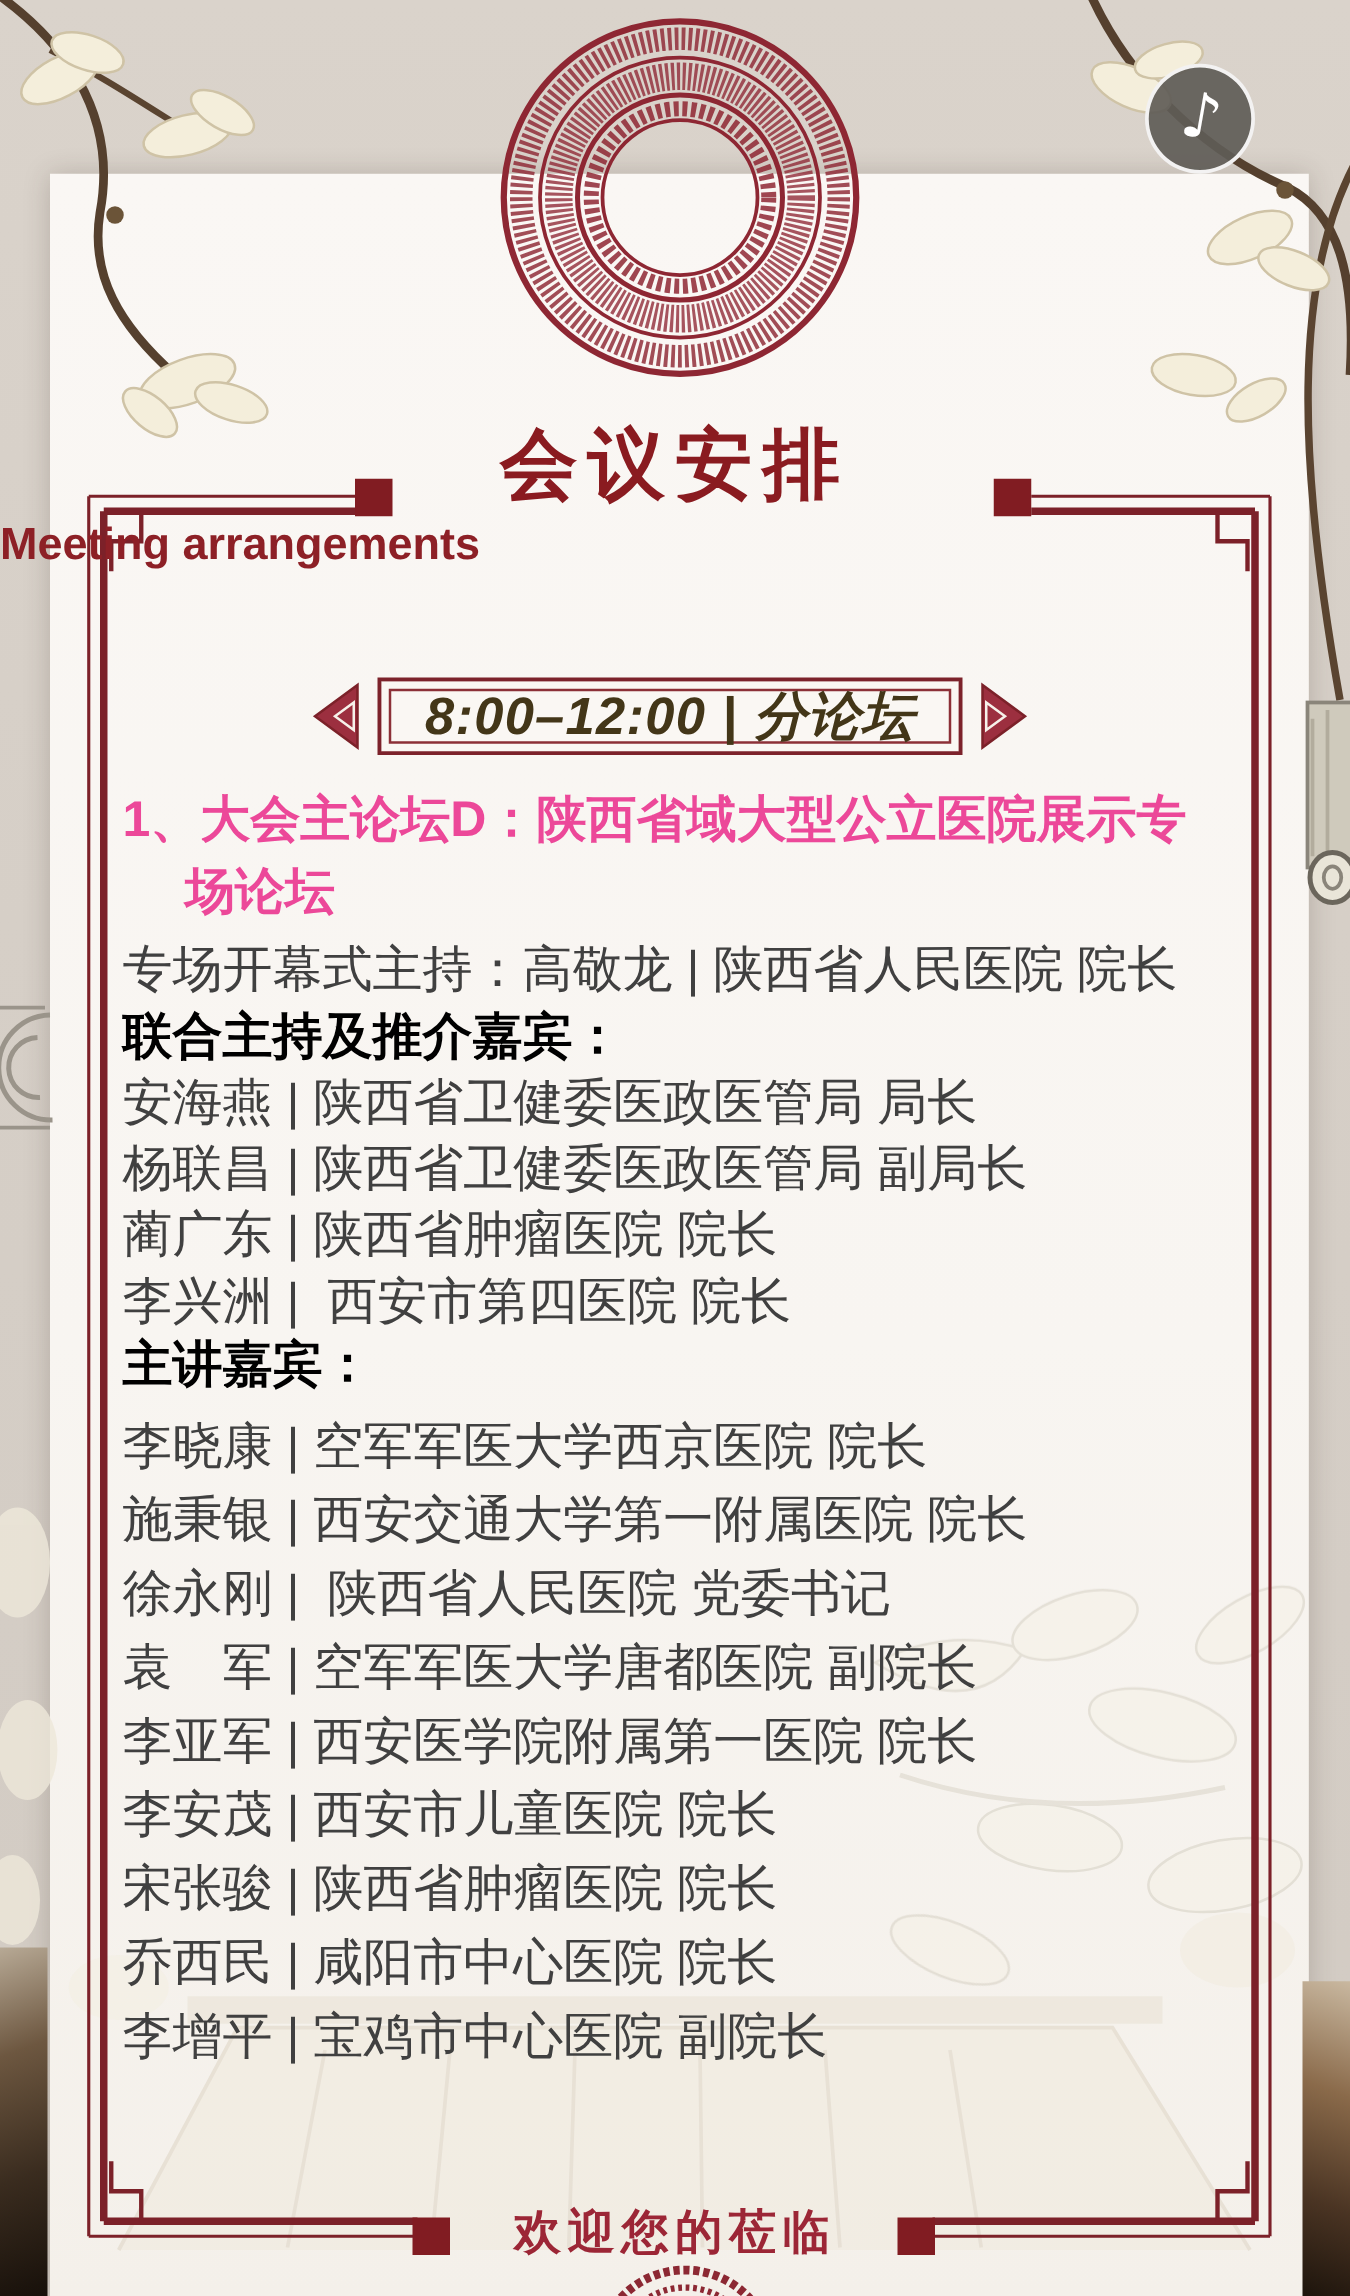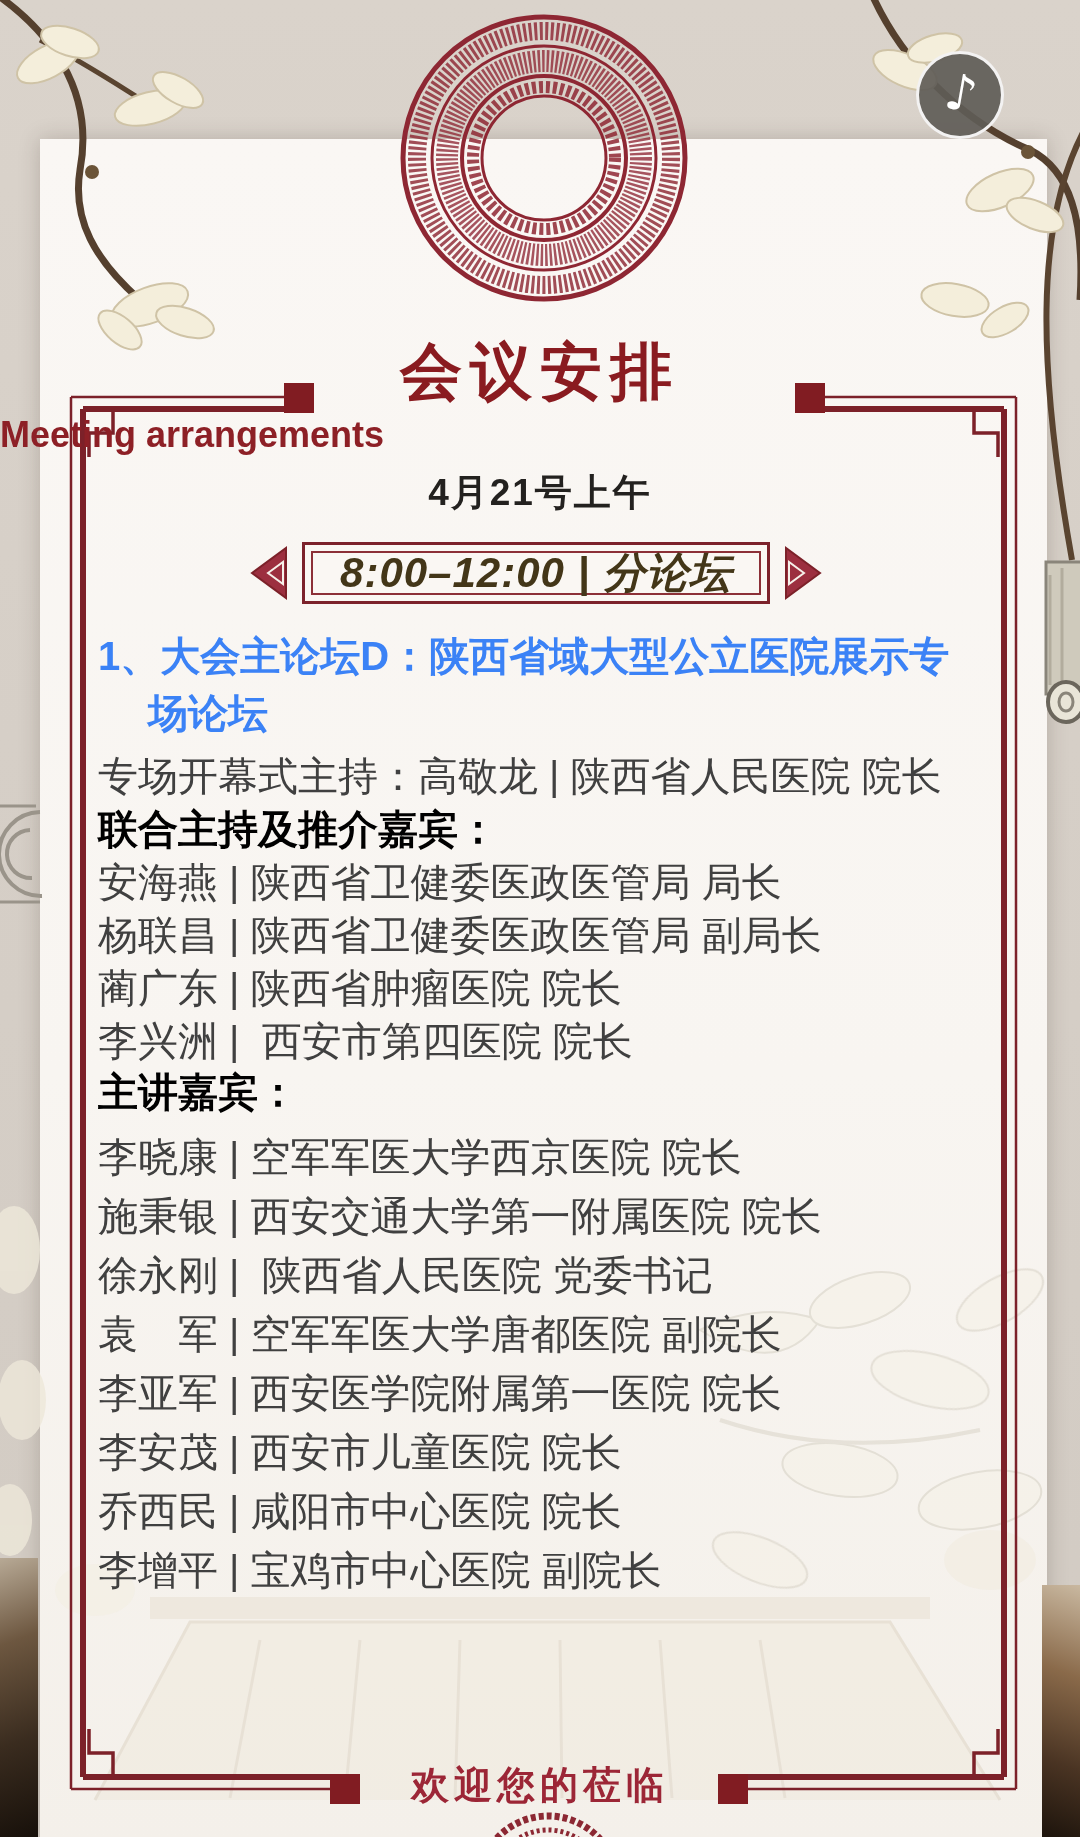--- a/index.html
+++ b/index.html
@@ -34,21 +34,21 @@
     position:absolute;left:302px;top:542px;width:468px;height:62px;z-index:4;
     background:#faf7f3;border:3px solid #7c222b;box-sizing:border-box;
     box-shadow:inset 0 0 0 6px #faf7f3, inset 0 0 0 8px #8c3037;
     display:flex;align-items:center;justify-content:center;
   }
   .banner-text{font-size:42px;font-weight:700;color:#433618;letter-spacing:1px;font-style:italic;}
 
   
   .content{position:absolute;left:98px;top:628px;width:884px;z-index:3;}
   .session-heading{
-    width:834px;font-size:40px;font-weight:700;color:#3b82f6;line-height:57px;
+    width:834px;font-size:40px;font-weight:700;color:#ec4899;line-height:57px;
     padding-left:50px;text-indent:-50px;margin-bottom:8px;
   }
   .line{font-size:40px;color:#404040;line-height:53px;white-space:pre-wrap;}
   .label{font-weight:700;color:#000000;}
   .speakers-label{line-height:48px;}
   .speakers{margin-top:12px;}
   .speaker{line-height:59px;}
 
   .welcome{
     position:absolute;left:0;top:1760px;width:1080px;text-align:center;z-index:4;
@@ -227,21 +227,20 @@
 
   <div class="corner-dark-left"></div>
   <div class="corner-dark-right"></div>
 
   <div class="audio-btn">
     <span class="audio-glyph">♪</span>
   </div>
 
   <div class="title-cn">会议安排</div>
   <div class="title-en">Meeting arrangements</div>
-  <div class="date-line">4月21号上午</div>
 
   <div class="banner">
     <span class="banner-text">8:00–12:00 | 分论坛</span>
   </div>
 
   <div class="content">
     <div class="session-heading">1、大会主论坛D：陕西省域大型公立医院展示专场论坛</div>
 
     <div class="line">专场开幕式主持：高敬龙 | 陕西省人民医院 院长</div>
 
@@ -254,20 +253,21 @@
 
     <div class="line label speakers-label">主讲嘉宾：</div>
 
     <div class="speakers">
       <div class="line speaker">李晓康 | 空军军医大学西京医院 院长</div>
       <div class="line speaker">施秉银 | 西安交通大学第一附属医院 院长</div>
       <div class="line speaker">徐永刚 |  陕西省人民医院 党委书记</div>
       <div class="line speaker">袁　军 | 空军军医大学唐都医院 副院长</div>
       <div class="line speaker">李亚军 | 西安医学院附属第一医院 院长</div>
       <div class="line speaker">李安茂 | 西安市儿童医院 院长</div>
+      <div class="line speaker">宋张骏 | 陕西省肿瘤医院 院长</div>
       <div class="line speaker">乔西民 | 咸阳市中心医院 院长</div>
       <div class="line speaker">李增平 | 宝鸡市中心医院 副院长</div>
     </div>
   </div>
 
   <div class="welcome">欢迎您的莅临</div>
 
 </div>
 
 </body></html>

